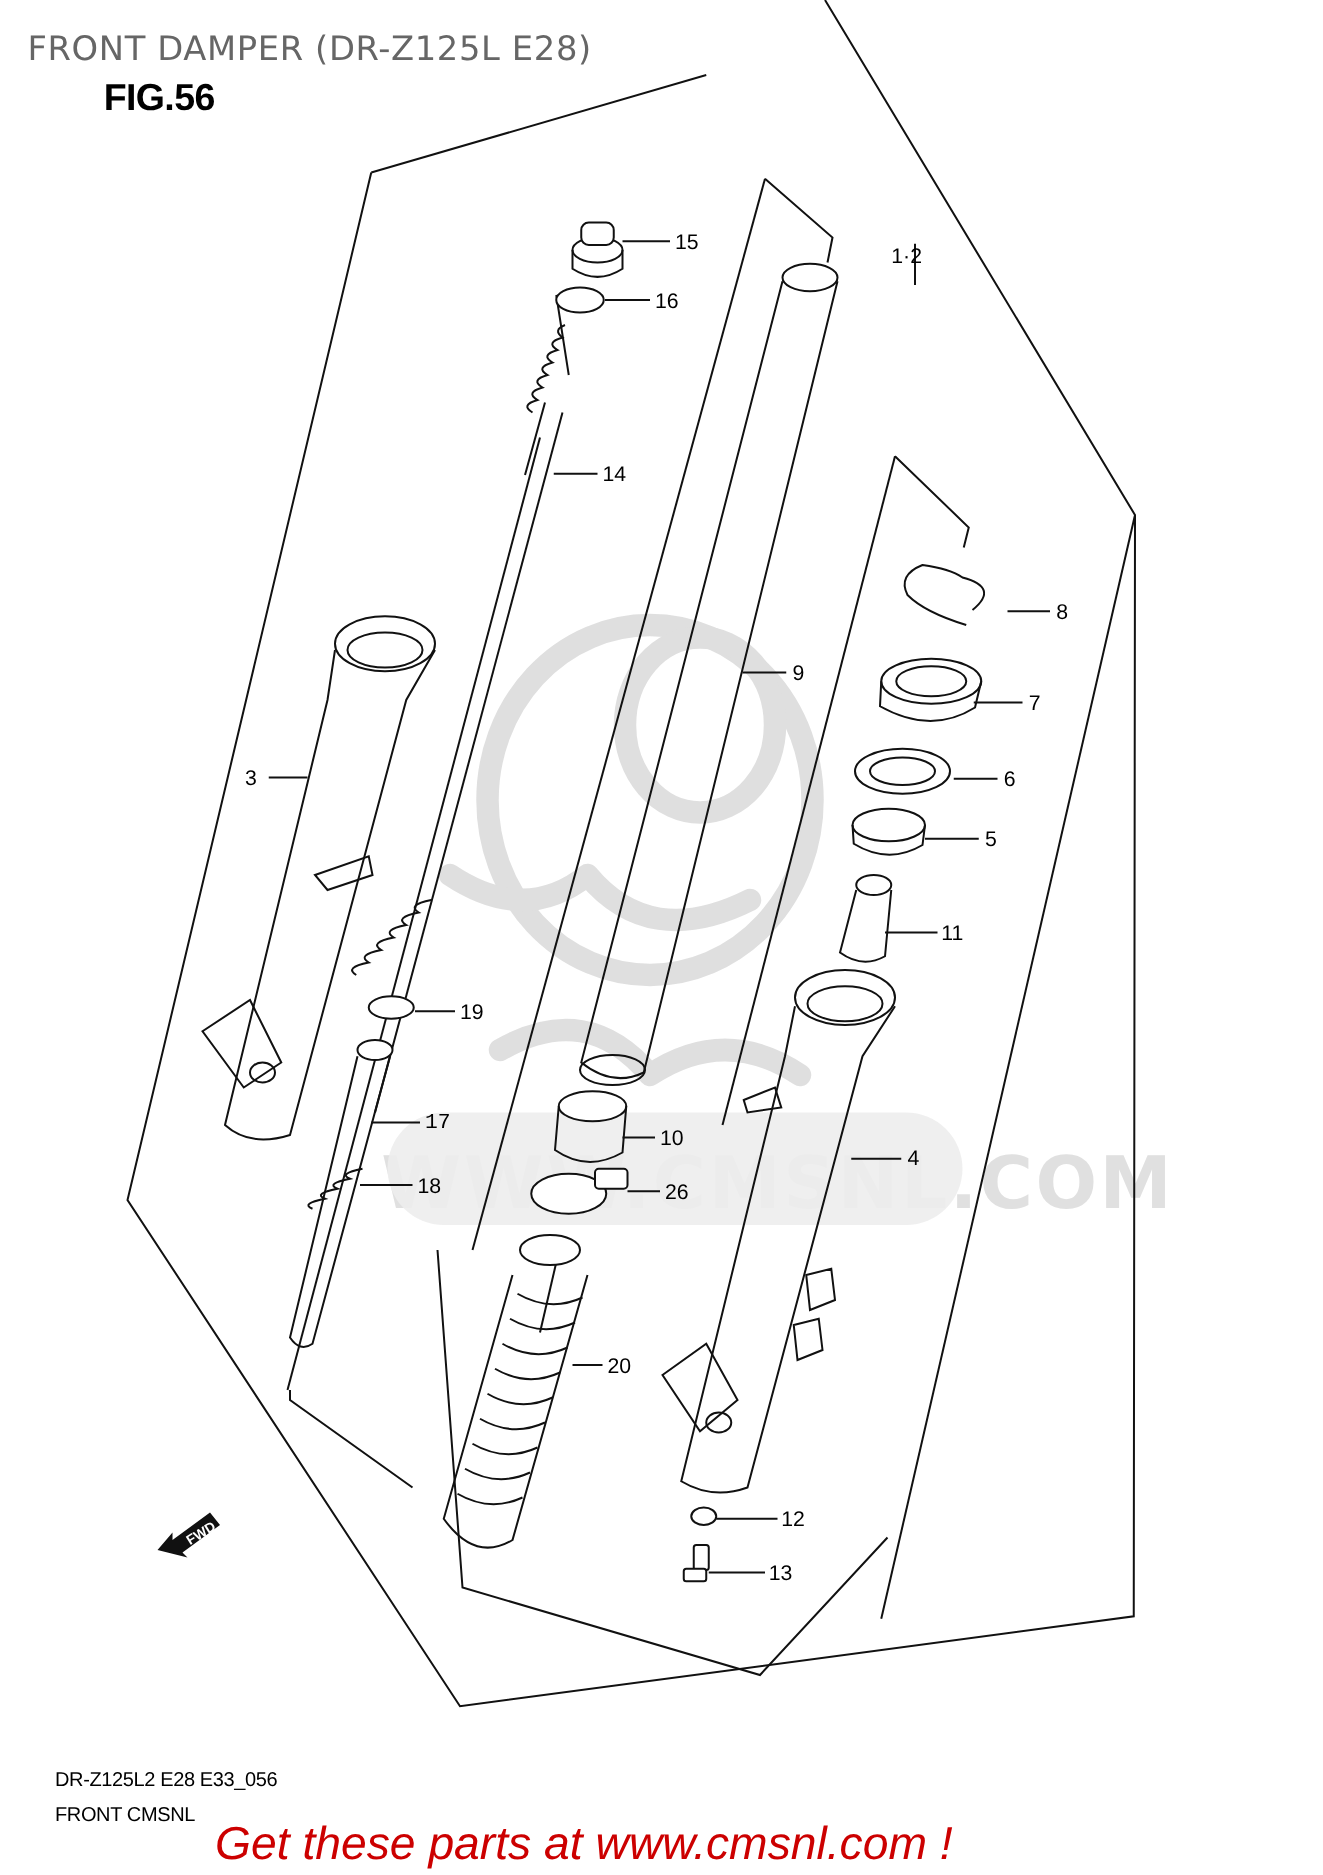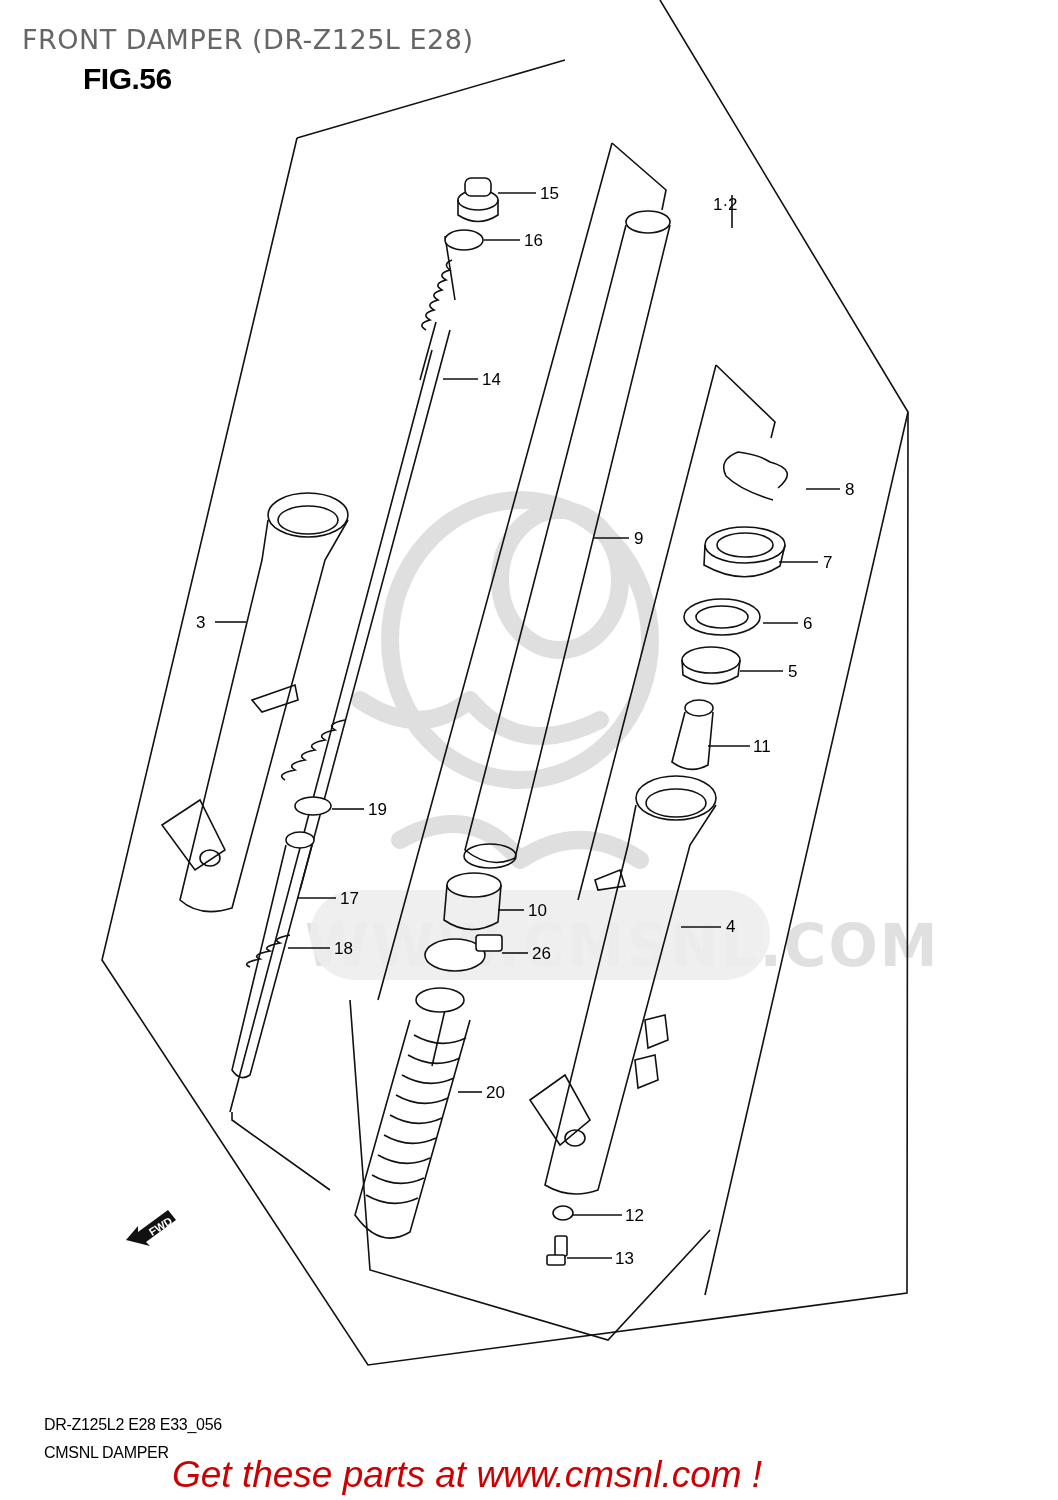--- a/index.html
+++ b/index.html
@@ -182,28 +182,28 @@
 <span class="callout" style="left:823px;top:554px;">7</span>
 <span class="callout" style="left:845px;top:481px;">8</span>
 <span class="callout" style="left:634px;top:530px;">9</span>
 <span class="callout" style="left:528px;top:902px;">10</span>
 <span class="callout" style="left:753px;top:738px;">11</span>
 <span class="callout" style="left:625px;top:1207px;">12</span>
 <span class="callout" style="left:615px;top:1250px;">13</span>
 <span class="callout" style="left:482px;top:371px;">14</span>
 <span class="callout" style="left:540px;top:185px;">15</span>
 <span class="callout" style="left:524px;top:232px;">16</span>
-<span class="callout" style="left:340px;top:890px;">17</span>
+<span class="callout" style="left:340px;top:890px;font-family:Liberation Mono, monospace;">17</span>
 <span class="callout" style="left:334px;top:940px;">18</span>
 <span class="callout" style="left:368px;top:801px;">19</span>
 <span class="callout" style="left:486px;top:1084px;">20</span>
 <span class="callout" style="left:532px;top:945px;">26</span>
 
 <div class="fwd">
   <svg width="60" height="48" viewBox="0 0 60 48">
     <polygon points="2,40 14,26 14,32 44,10 52,20 22,42 26,46" fill="#111"></polygon>
     <text x="24" y="34" font-size="11" fill="#fff" font-family="Liberation Sans, sans-serif" font-weight="bold" transform="rotate(-32 30 28)">FWD</text>
   </svg>
 </div>
 
 <div class="footer-code">DR-Z125L2 E28 E33_056</div>
-<div class="footer-name">CMSNL DAMPER</div>
+<div class="footer-name">FRONT CMSNL</div>
 <div class="promo">Get these parts at www.cmsnl.com !</div>
 
 </body></html>

